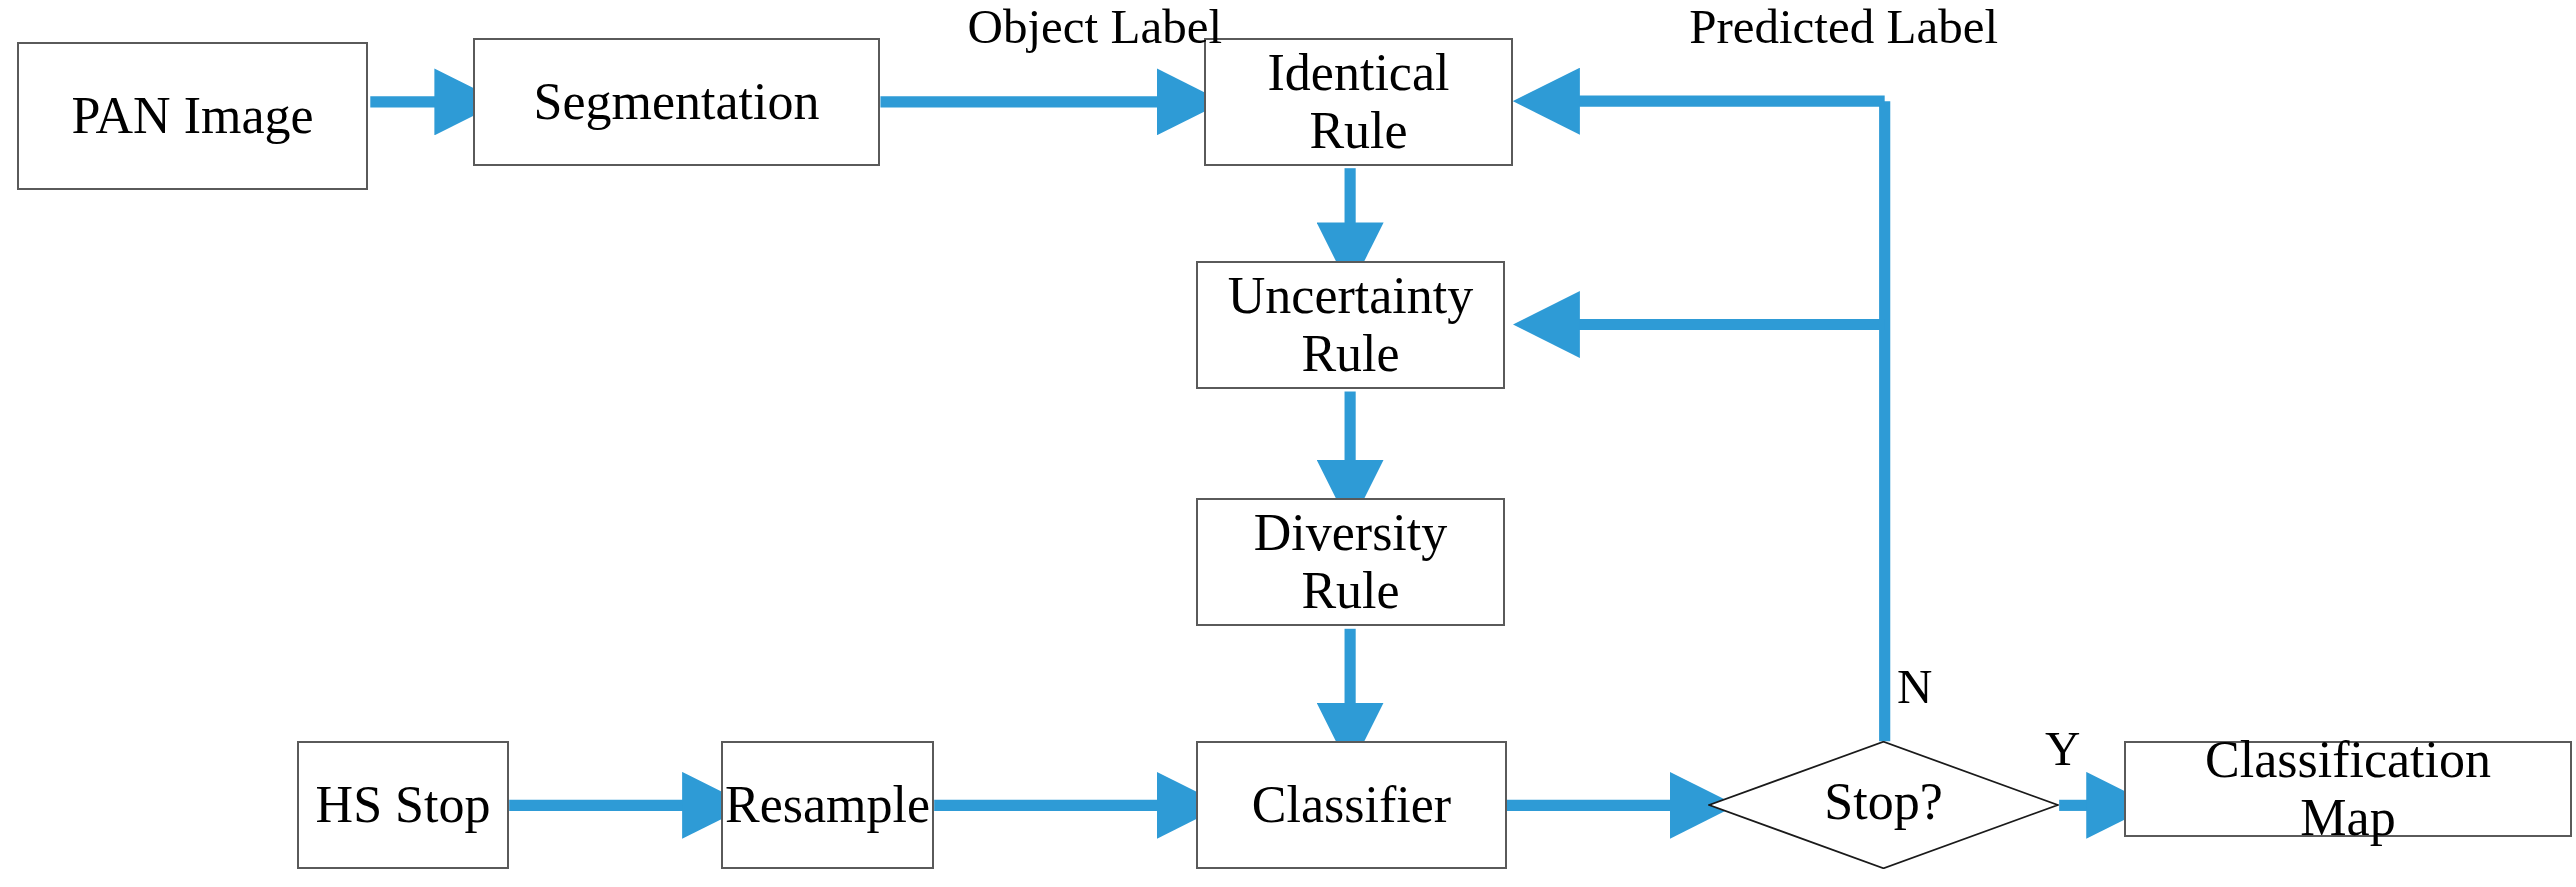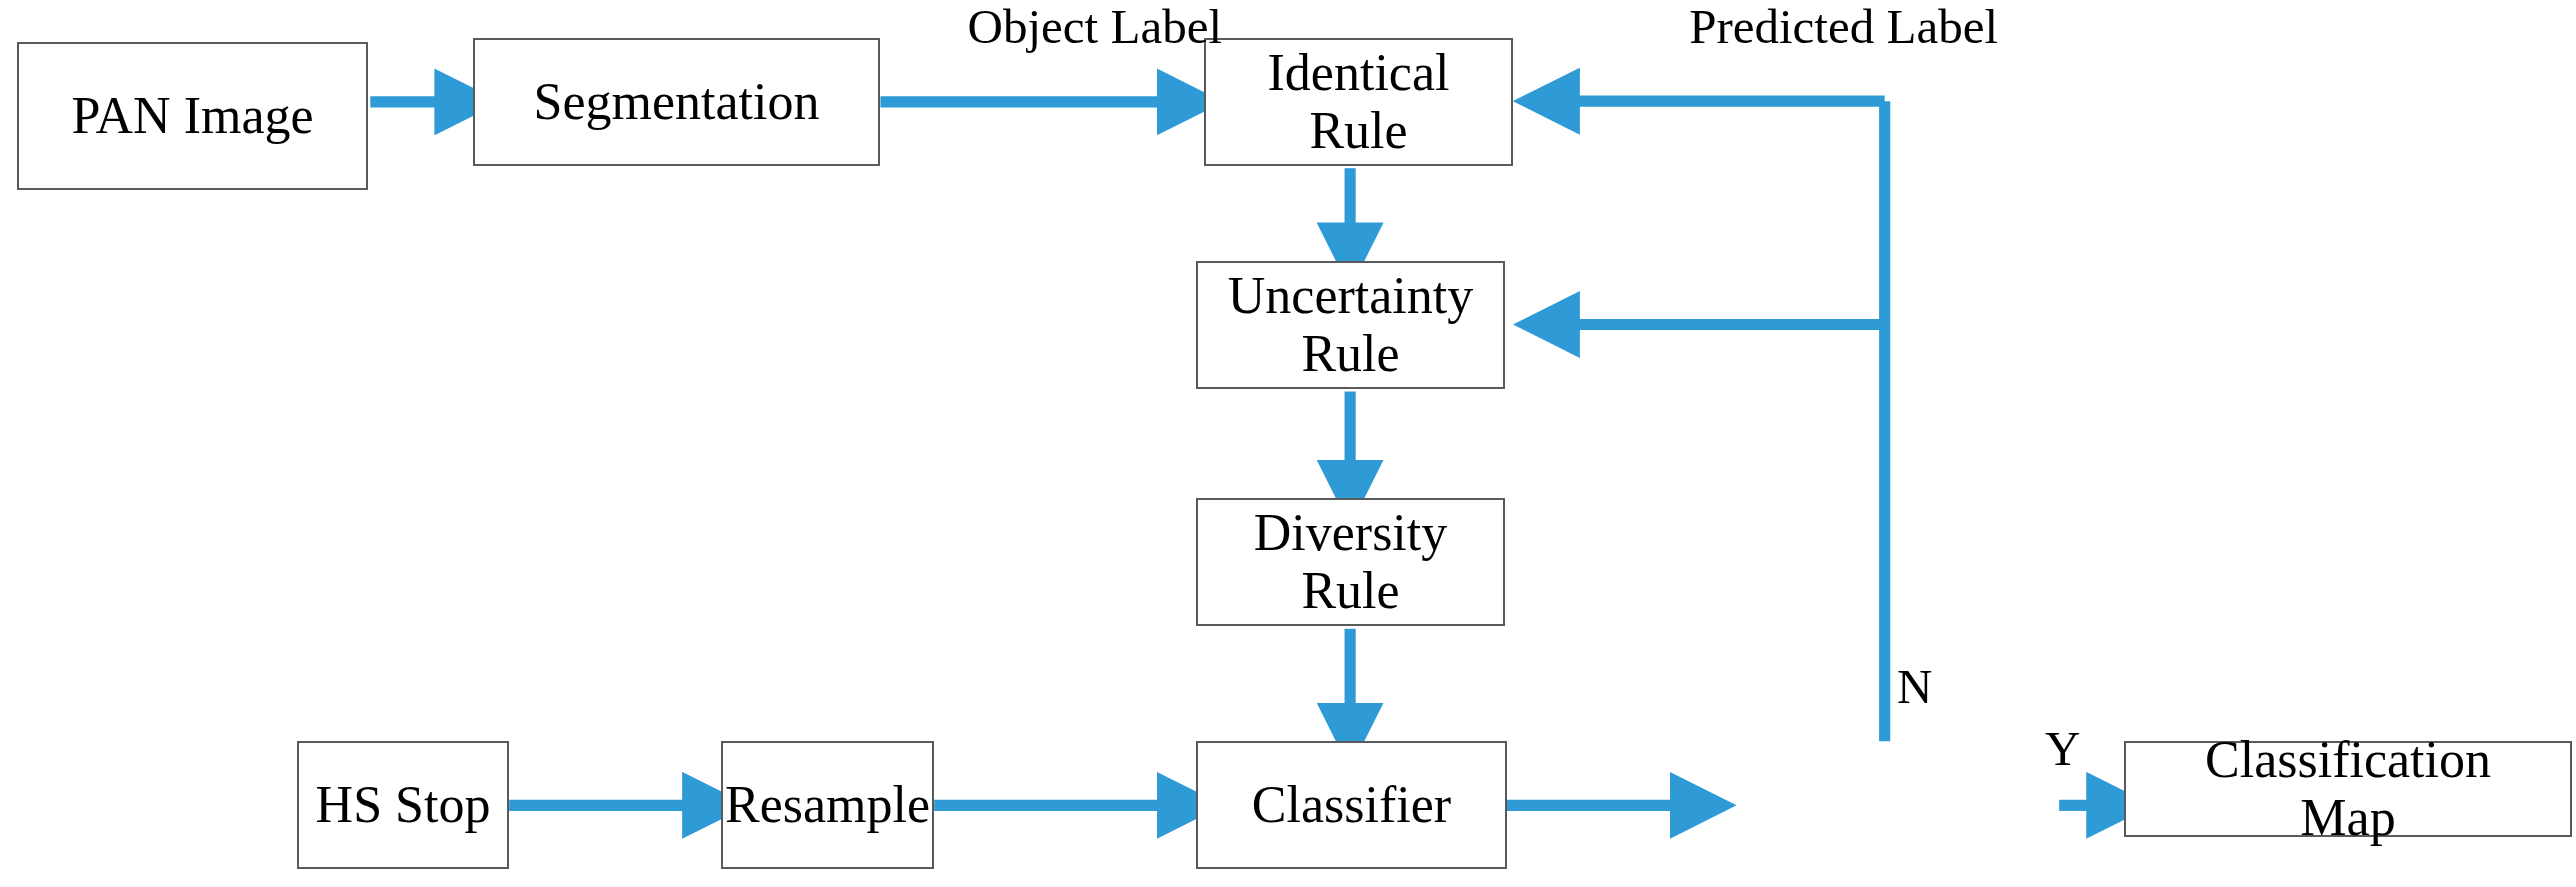--- a/index.html
+++ b/index.html
@@ -160,20 +160,26 @@
   </div>
 
   <div class="node fs-big" style="left:721px; top:741px; width:213px; height:128px;">
     <span class="label">Resample</span>
   </div>
 
   <div class="node fs-big" style="left:1196px; top:741px; width:311px; height:128px;">
     <span class="label">Classifier</span>
   </div>
 
+  <div class="diamond-wrap" style="left:1708px; top:741px; width:351px; height:128px;">
+    <svg width="351" height="128" viewBox="0 0 503 184" xmlns="http://www.w3.org/2000/svg">
+      <polygon points="251.5,1 502,92 251.5,183 1,92" fill="#ffffff" stroke="#1a1a1a" stroke-width="2.5"></polygon>
+    </svg>
+    <div class="diamond-text fs-big" style="top:31px;">Stop?</div>
+  </div>
 
   <div class="node fs-big" style="left:2124px; top:741px; width:448px; height:96px;">
     <span class="label">Classification
 Map</span>
   </div>
 
   <div class="edge-label fs-lbl" style="left:887px; top:1.4px; width:335px;">Object Label</div>
 
   <div class="edge-label fs-lbl" style="left:1551px; top:1.4px; width:447px;">Predicted Label</div>
 

